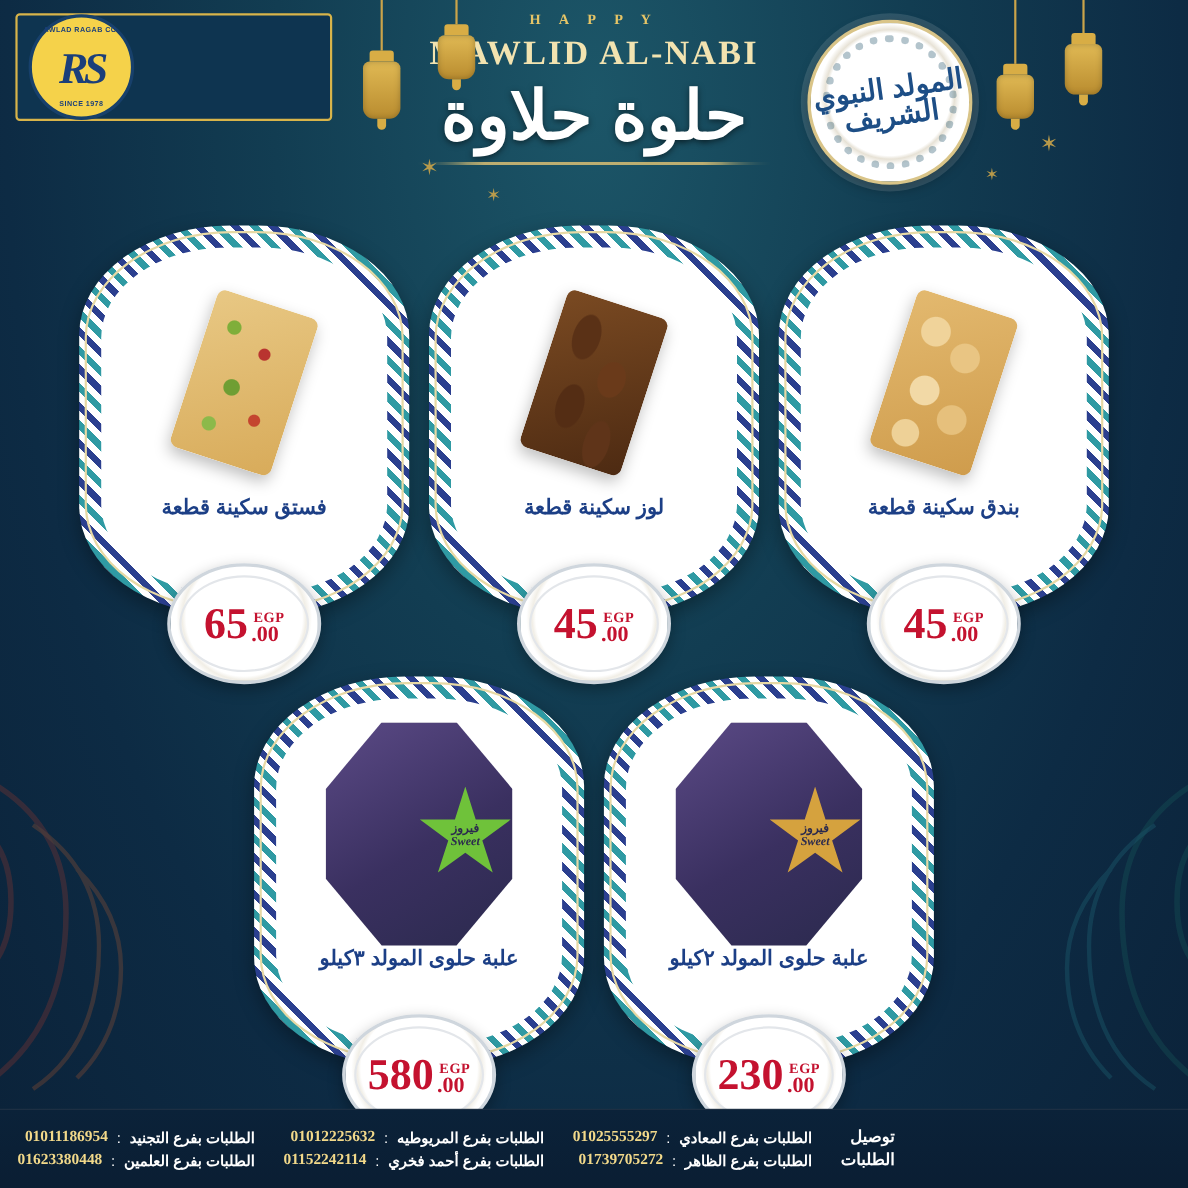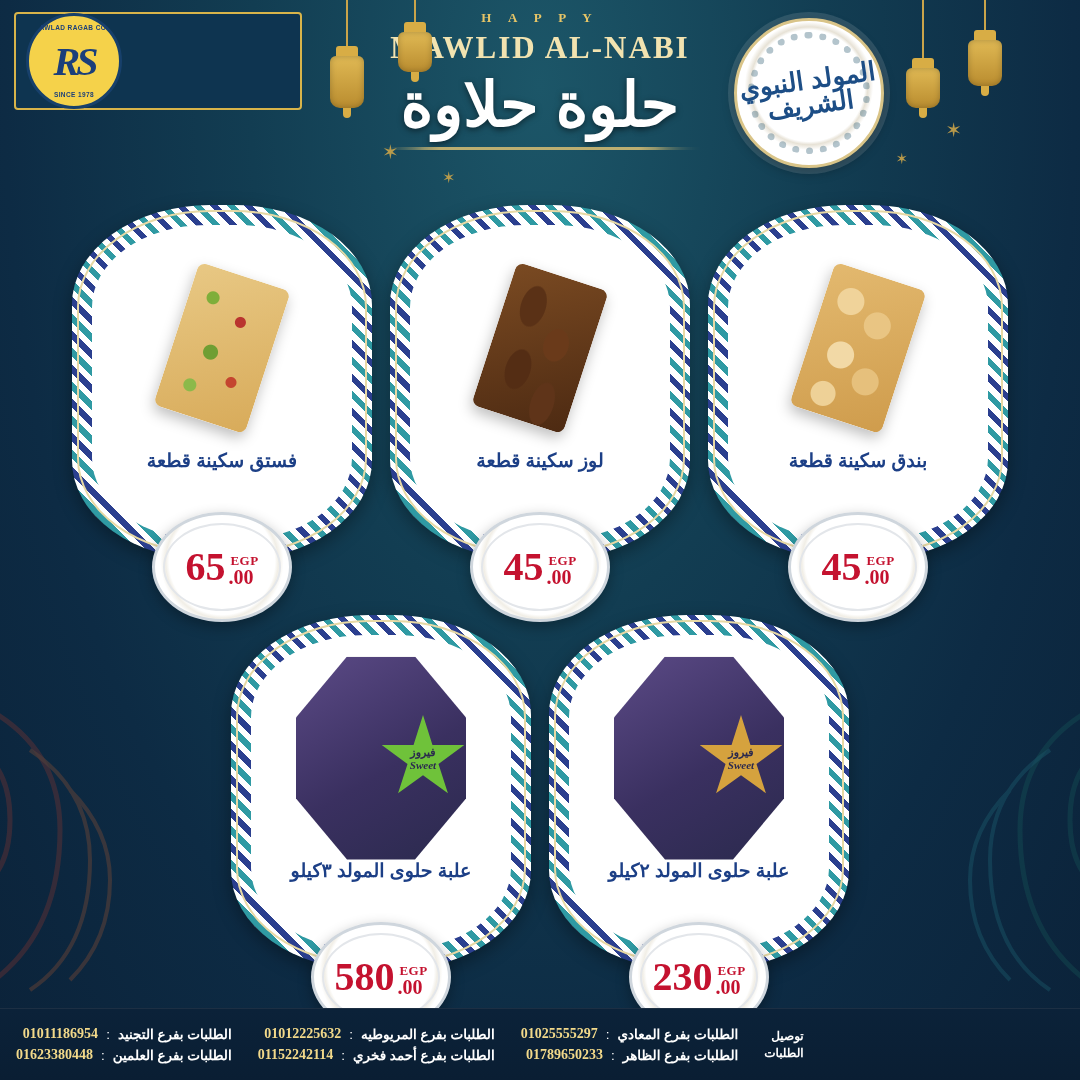--- a/index.html
+++ b/index.html
@@ -263,21 +263,21 @@
 
   
   .footer {
     position: absolute; left: 0; right: 0; bottom: 0; height: 72px;
     background: linear-gradient(#0b2239, #0a1e33);
     border-top: 1px solid rgba(255,255,255,.08);
     display: flex; align-items: center; justify-content: flex-end;
     direction: rtl; padding: 0 16px; gap: 26px;
   }
   .foot-title {
-    color: #fff; font-size: 12px; font-weight: bold; direction: rtl;
+    color: #fff; font-size: 15px; font-weight: bold; direction: rtl;
     line-height: 1.35; text-align: right; white-space: nowrap;
   }
   .foot-col { display: flex; flex-direction: column; gap: 5px; }
   .foot-line {
     display: flex; align-items: center; gap: 8px;
     direction: rtl; white-space: nowrap;
   }
   .foot-label { color: #fff; font-size: 13.5px; font-weight: bold; }
   .foot-colon { color: #fff; font-size: 13.5px; }
   .foot-num {
@@ -496,21 +496,21 @@
 
     <div class="foot-col">
       <div class="foot-line">
         <span class="foot-label">الطلبات بفرع المعادي</span>
         <span class="foot-colon">:</span>
         <span class="foot-num">01025555297</span>
       </div>
       <div class="foot-line">
         <span class="foot-label">الطلبات بفرع الظاهر</span>
         <span class="foot-colon">:</span>
-        <span class="foot-num">01789650233</span>
+        <span class="foot-num">01739705272</span>
       </div>
     </div>
 
     <div class="foot-col">
       <div class="foot-line">
         <span class="foot-label">الطلبات بفرع المريوطيه</span>
         <span class="foot-colon">:</span>
         <span class="foot-num">01012225632</span>
       </div>
       <div class="foot-line">

